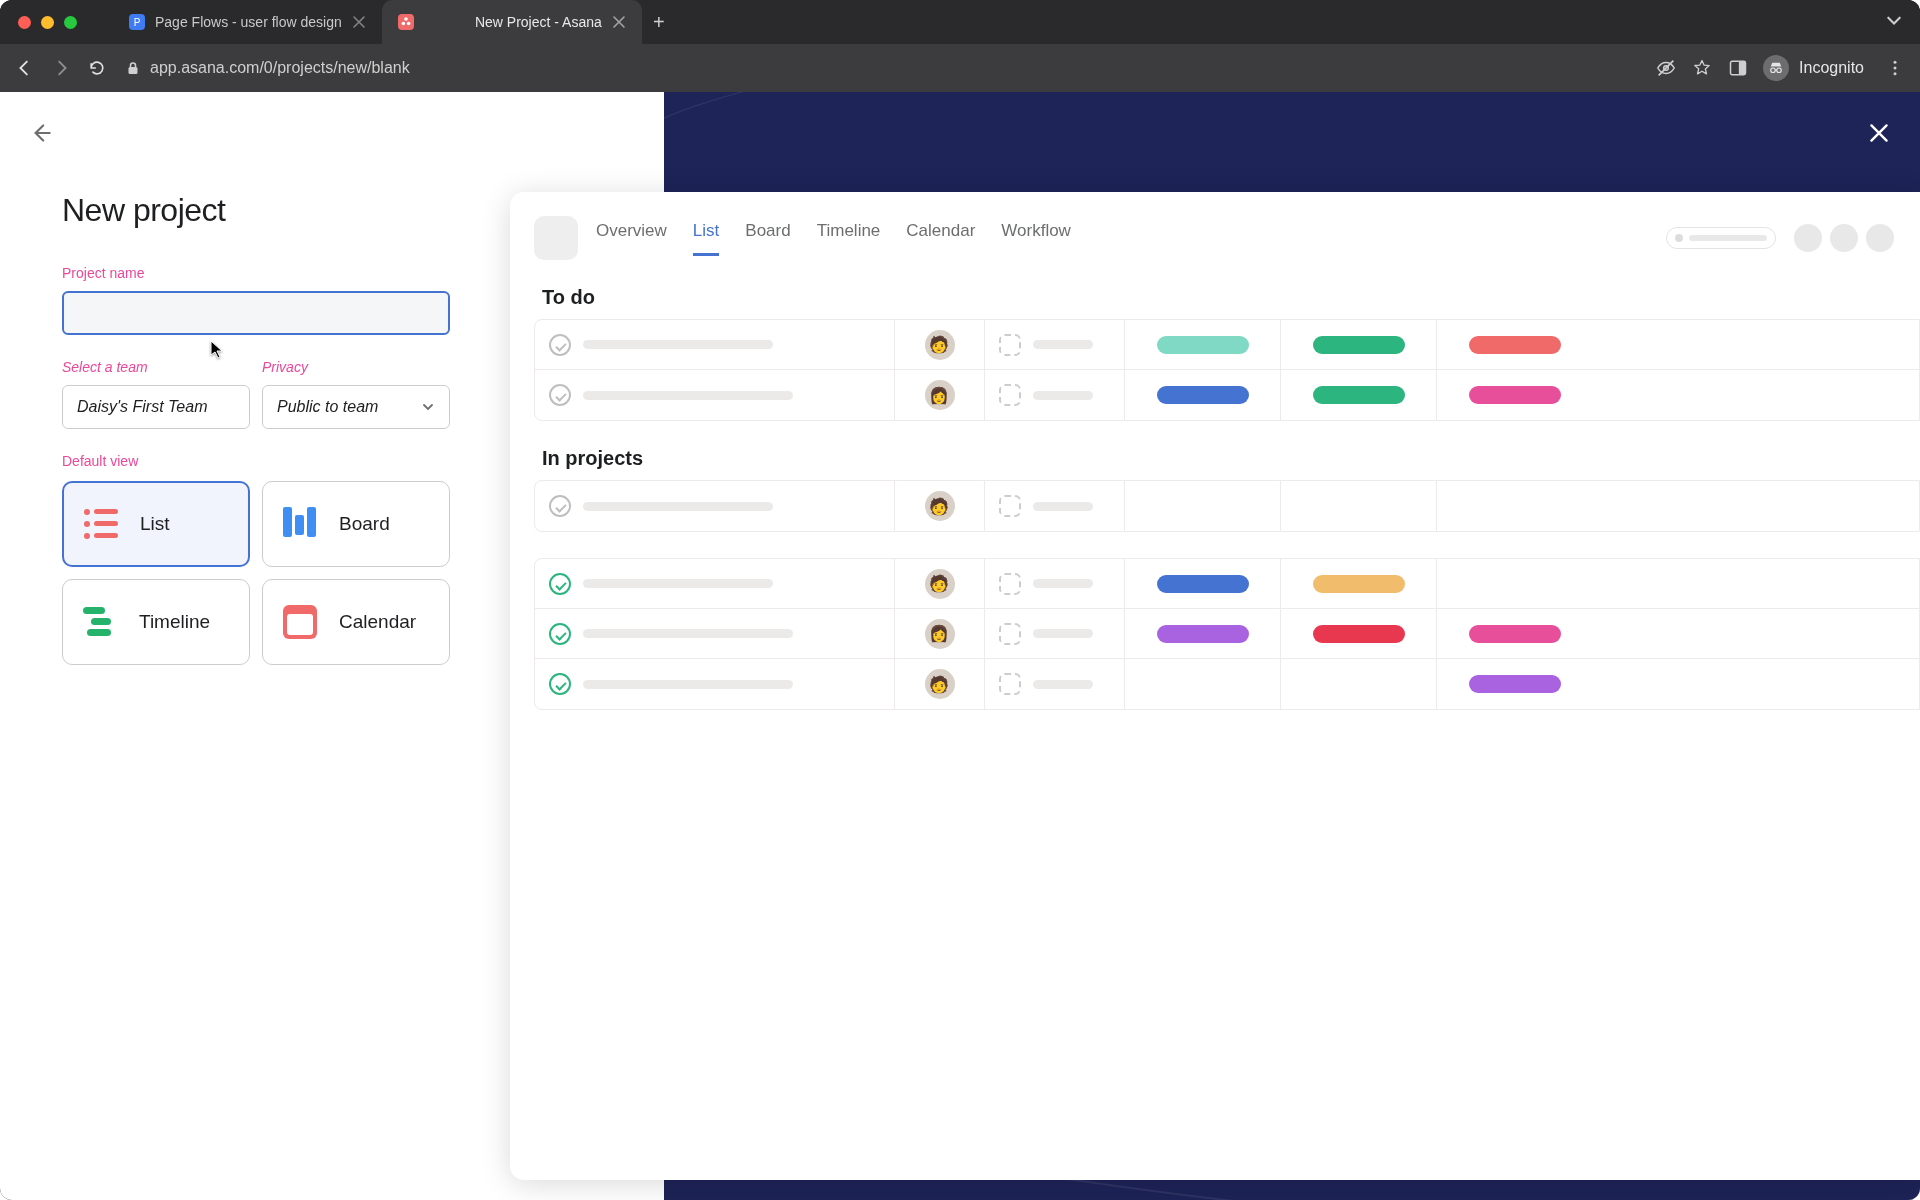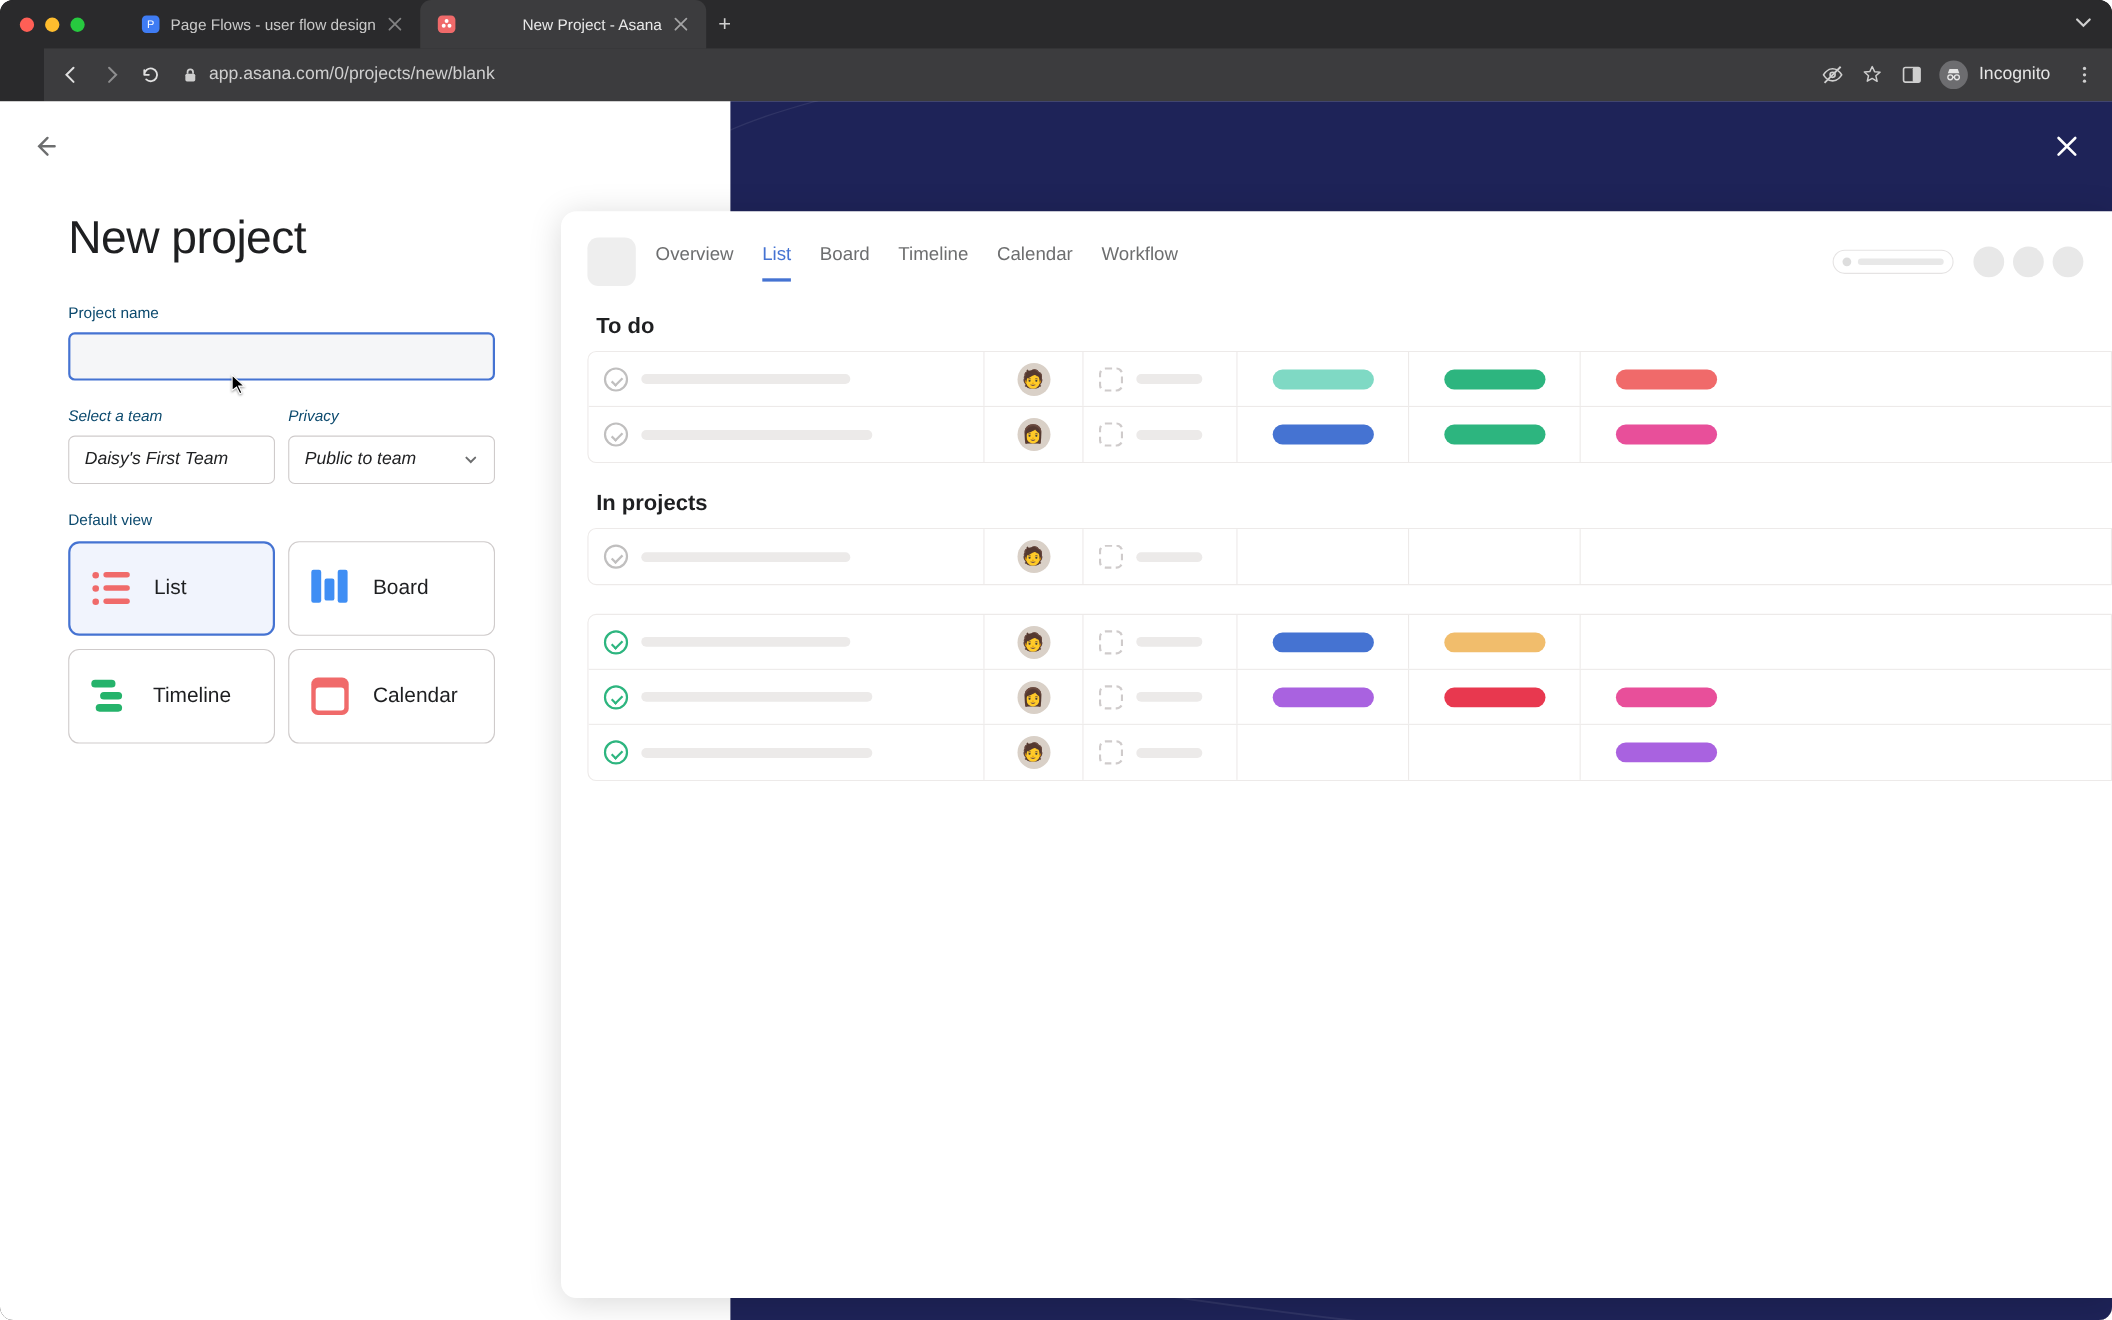--- a/index.html
+++ b/index.html
@@ -15,21 +15,21 @@
 .tab { display: flex; align-items: center; padding: 0 16px; color: #c9c9c9; font-size: 14px; gap: 10px; border-top-left-radius: 10px; border-top-right-radius: 10px; min-width: 260px; max-width: 280px; position: relative; }
 .tab.active { background: #3c3c3e; color: #e8e8e8; }
 .favicon { width: 16px; height: 16px; border-radius: 4px; background: #3f7cf4; display:flex; align-items:center; justify-content:center; font-size:10px; color:#fff; }
 .favicon.asana { background: #f06a6a; }
 .tab-title { flex: 1; white-space: nowrap; overflow: hidden; text-overflow: ellipsis; text-align: right; }
 .tab-close { width: 14px; height: 14px; opacity: .6; }
 .newtab { width: 34px; display:flex; align-items:center; justify-content:center; color:#cfcfcf; font-size:20px; }
 .titlebar-spacer { flex:1; }
 .chevdown { color:#cfcfcf; margin-right:18px; }
 
-.toolbar { display: flex; align-items: center; height: 48px; padding: 0 14px; background: #3c3c3e; gap: 14px; margin-left: 40px; }
+.toolbar { display: flex; align-items: center; height: 48px; padding: 0 14px; background: #3c3c3e; gap: 14px; }
 .nav-btn { width: 22px; height: 22px; color: #bdbdbd; display:flex; align-items:center; justify-content:center; }
 .nav-btn.dim { opacity: .5; }
 .url { display:flex; align-items:center; color:#cfcfcf; font-size:16px; gap:10px; margin-left:4px; }
 .lock { width:14px; height:14px; }
 .toolbar-spacer { flex:1; }
 .tb-icon { width:22px; height:22px; color:#cfcfcf; display:flex; align-items:center; justify-content:center; }
 .incognito { display:flex; align-items:center; gap:10px; color:#e5e5e5; font-size:16px;justify-content:center; }
 .incognito-badge { width:26px; height:26px; border-radius:50%; background:#6d6d70; display:flex; align-items:center; justify-content:center; }
 
 
@@ -39,22 +39,22 @@
 .wave.w1 { top:-120px; left:-40px; transform:rotate(-4deg); }
 .wave.w2 { top:-40px; left:-90px; transform:rotate(3deg); }
 .wave.w3 { bottom:-120px; left:-80px; transform:rotate(-3deg); }
 .wave.w4 { bottom:-40px; left:-20px; transform:rotate(4deg); }
 
 .back-arrow { position:absolute; top:28px; left:28px; width:26px; height:26px; color:#555; cursor:pointer; }
 .close-x { position:absolute; top:28px; right:28px; width:26px; height:26px; color:#fff; cursor:pointer; }
 
 
 .form { position:absolute; top:100px; left:62px; width:388px; }
-.form h1 { font-size:42px; font-weight:400; letter-spacing:-.5px; color:#1e1f21; margin-bottom:36px; }
-.label { font-size:14px; color:#0c4a6e; margin-bottom:10px; display:block; }
+.form h1 { font-size:32px; font-weight:400; letter-spacing:-.5px; color:#1e1f21; margin-bottom:36px; }
+.label { font-size:14px; color:#ec4899; margin-bottom:10px; display:block; }
 .input { width:100%; height:44px; border:2px solid #4573d2; border-radius:6px; background:#f5f6f8; padding:0 10px; font-size:16px; color:#1e1f21; }
 .row { display:flex; gap:12px; margin-top:24px;font-style:italic; }
 .col { flex:1; }
 .select { height:44px; border:1px solid #cfcbcb; border-radius:6px; background:#fff; padding:0 14px; display:flex; align-items:center; justify-content:space-between; font-size:16px; color:#1e1f21; cursor:pointer; }
 .select.team { color:#1e1f21; }
 .chev { width:14px; height:14px; color:#6d6e6f; }
 .viewgrid { display:grid; grid-template-columns:1fr 1fr; gap:12px; margin-top:12px; }
 .card { height:86px; border:1px solid #cfcbcb; border-radius:10px; background:#fff; display:flex; align-items:center; gap:22px; padding:0 20px; cursor:pointer; font-size:19px; color:#1e1f21; }
 .card.selected { border:2px solid #4573d2; background:#f1f4fd; }
 .card .glyph { width:34px; height:34px; position:relative; }

